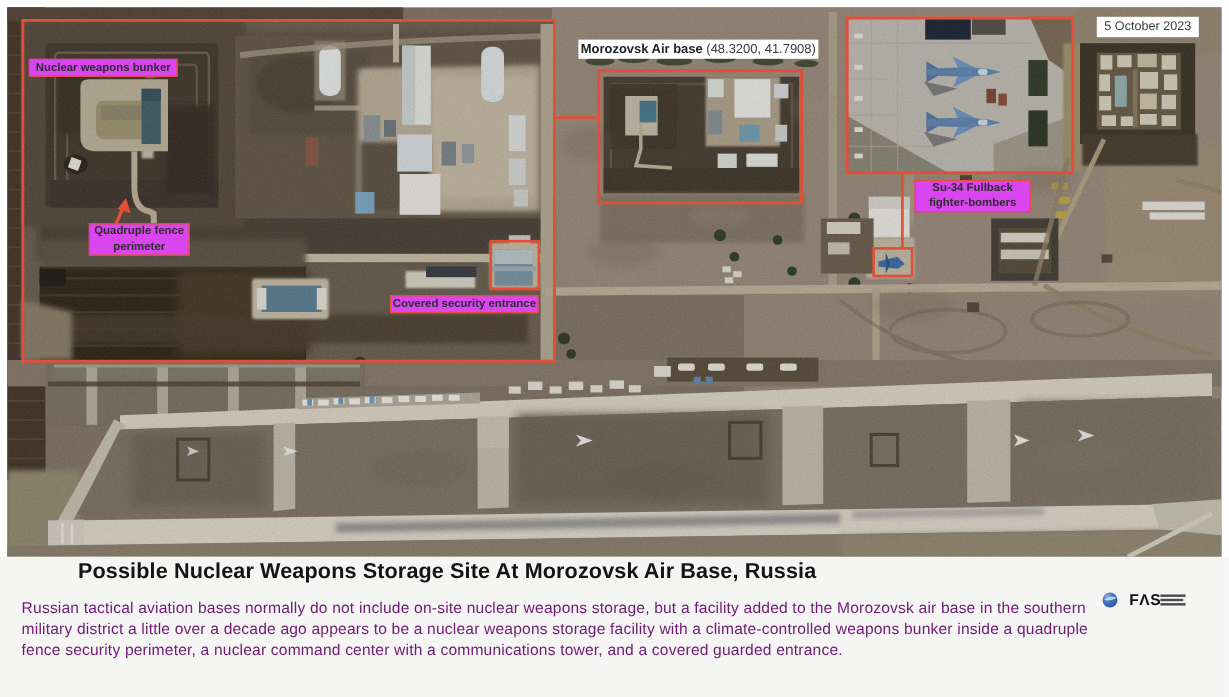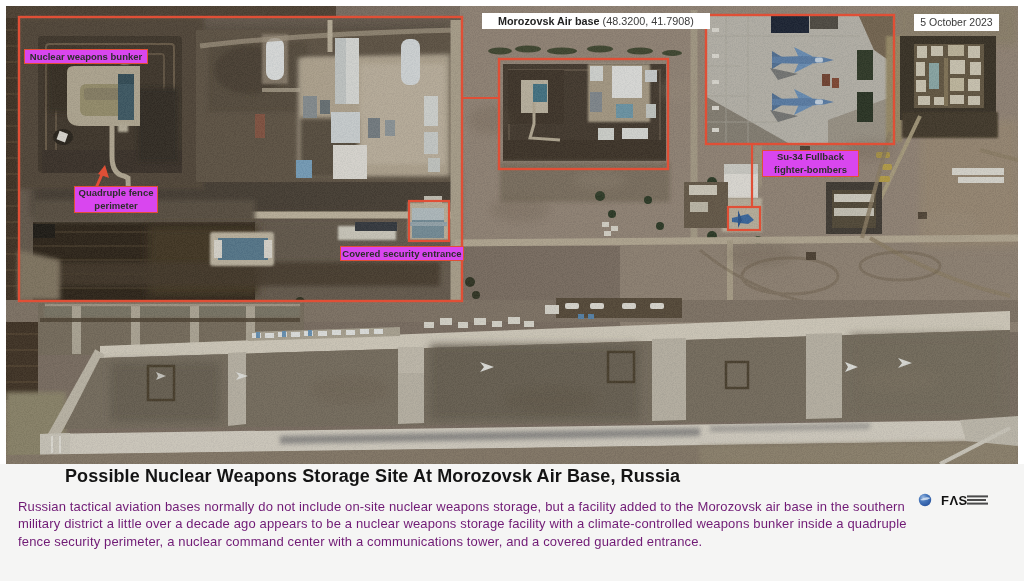--- a/index.html
+++ b/index.html
@@ -516,25 +516,25 @@
     <g>
       <path d="M96 188 L103 172" stroke="#e04f36" stroke-width="3"></path>
       <path d="M105 165 L109 178 L98 174 Z" fill="#e04f36"></path>
     </g>
   </svg>
 
   <div class="lab" style="left:24px;top:49px;width:122px;height:13px;font-size:9.5px;line-height:13px;">Nuclear weapons bunker</div>
 
   <div class="lab" style="left:30px;top:186px;width:82px;height:25px;font-size:9.5px;line-height:12.5px;margin-left:44px;">Quadruple fence perimeter</div>
 
-  <div class="lab" style="left:340px;top:246px;width:122px;height:13px;font-size:9.5px;line-height:13px;">Covered security entrance</div>
+  <div class="lab" style="left:325px;top:246px;width:122px;height:13px;font-size:9.5px;line-height:13px;">Covered security entrance</div>
 
   <div class="lab" style="left:762px;top:150px;width:95px;height:25px;font-size:9.5px;line-height:12.5px;">Su-34 Fullback fighter-bombers</div>
 
-  <div class="lab2" style="left:482px;top:13px;height:16px;font-size:10.8px;line-height:16px;color:#222;white-space:nowrap;padding:0 16px;"><b>Morozovsk Air base</b> <span style="color:#3c3c3c;">(48.3200, 41.7908)</span></div>
+  <div class="lab2" style="left:482px;top:33px;height:16px;font-size:10.8px;line-height:16px;color:#222;white-space:nowrap;padding:0 2px;"><b>Morozovsk Air base</b> <span style="color:#3c3c3c;">(48.3200, 41.7908)</span></div>
 
   <div class="lab2" style="left:914px;top:14px;width:85px;height:17px;font-size:10.5px;line-height:17px;text-align:center;color:#3a3a3a;">5 October 2023</div>
 
   <div id="caption"></div>
 
   <div style="position:absolute;left:917px;top:480px;width:100px;height:16px;margin-top:12px;">
     <svg width="100" height="16" viewBox="0 0 100 16">
       <defs>
         <radialGradient id="fasblue" cx="35%" cy="30%" r="75%">
           <stop offset="0%" stop-color="#9ab8e0"></stop>

